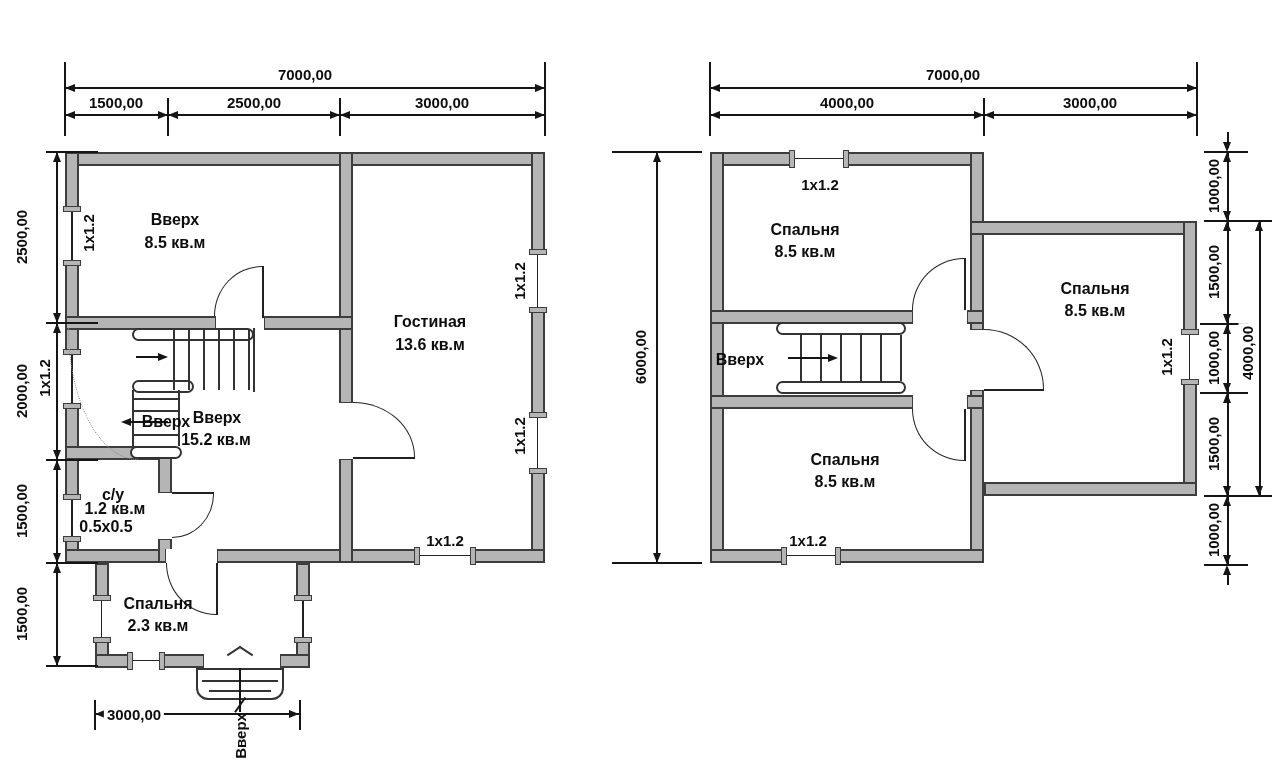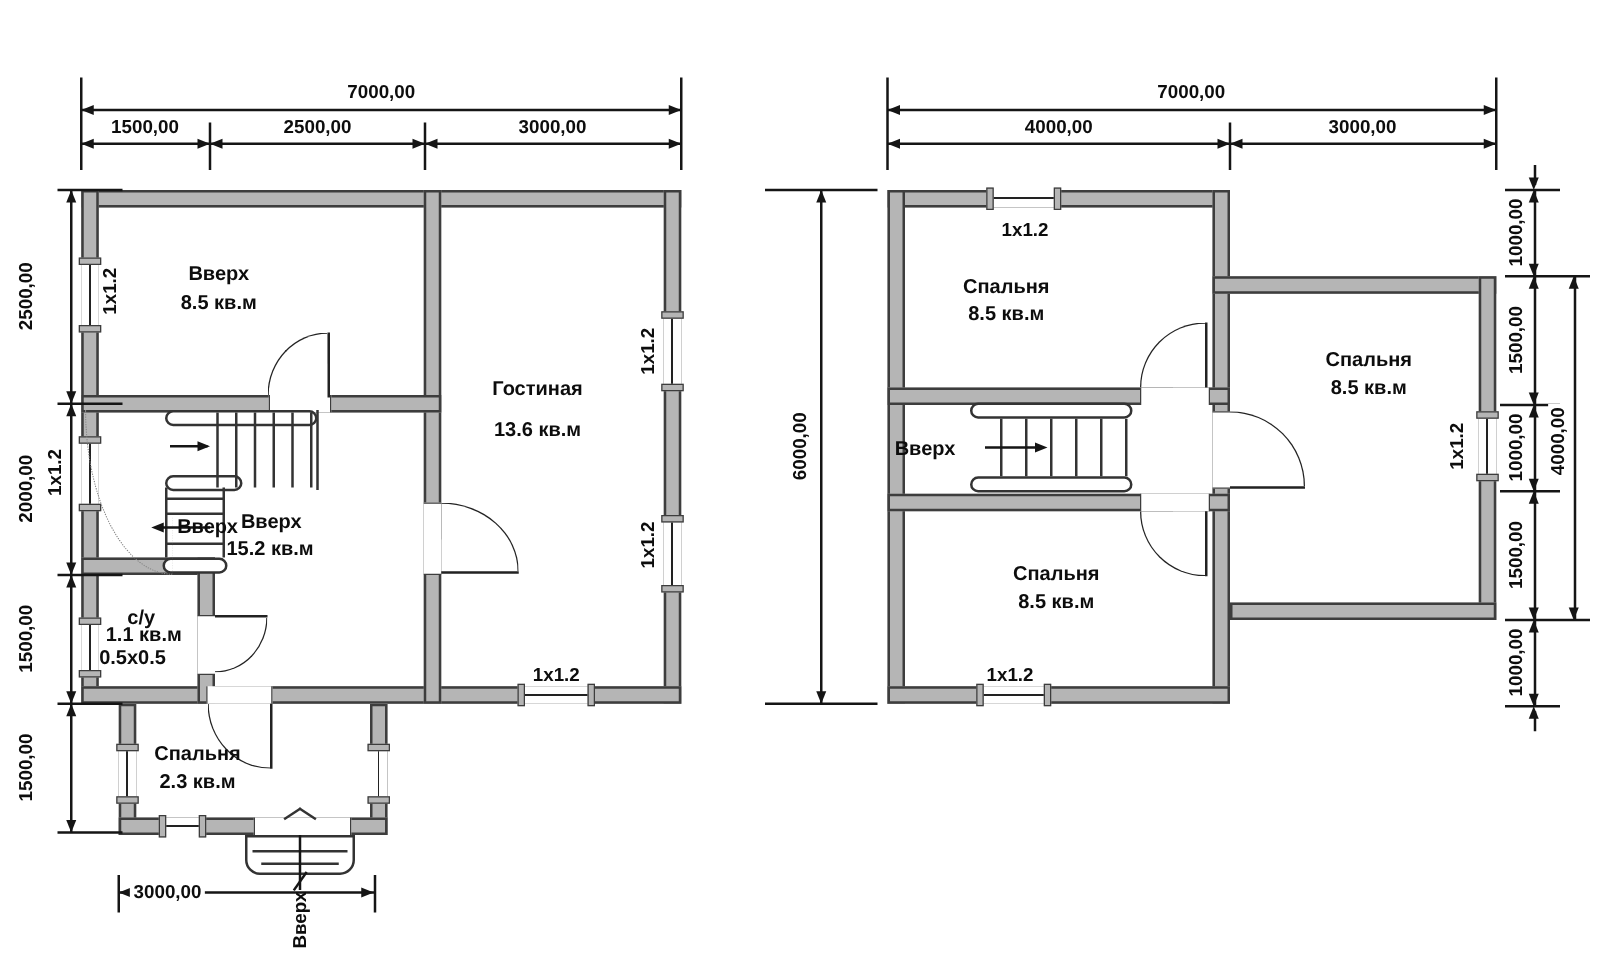--- a/index.html
+++ b/index.html
@@ -156,27 +156,27 @@
     <div class="d" style="left:94px;top:700px;width:1.5px;height:30px"></div>
     <div class="d" style="left:299px;top:700px;width:1.5px;height:30px"></div>
     <div class="d" style="left:95px;top:713px;width:205px;height:1.6px"></div>
     <div class="trl" style="left:95px;top:710px"></div>
     <div class="trr" style="left:289px;top:710px"></div>
     <div class="t bg" style="left:134px;top:714px">3000,00</div>
     <div class="t rot" style="left:240px;top:736px">Вверх</div>
 
     <div class="t room" style="left:175px;top:220px">Вверх</div>
     <div class="t room" style="left:175px;top:243px">8.5 кв.м</div>
-    <div class="t room" style="left:430px;top:312px">Гостиная</div>
+    <div class="t room" style="left:430px;top:322px">Гостиная</div>
     <div class="t room" style="left:430px;top:345px">13.6 кв.м</div>
     <div class="t room" style="left:166px;top:422px">Вверх</div>
     <div class="t room" style="left:217px;top:418px">Вверх</div>
     <div class="t room" style="left:216px;top:440px">15.2 кв.м</div>
     <div class="t room" style="left:113px;top:495px">с/у</div>
-    <div class="t room" style="left:115px;top:509px">1.1 кв.м</div>
+    <div class="t room" style="left:115px;top:509px">1.2 кв.м</div>
     <div class="t room" style="left:106px;top:527px">0.5х0.5</div>
     <div class="t room" style="left:158px;top:604px">Спальня</div>
     <div class="t room" style="left:158px;top:626px">2.3 кв.м</div>
 
     <div class="t rot" style="left:88px;top:233px">1х1.2</div>
     <div class="t rot" style="left:44px;top:378px">1х1.2</div>
     <div class="t rot" style="left:519px;top:281px">1х1.2</div>
     <div class="t rot" style="left:519px;top:436px">1х1.2</div>
     <div class="t" style="left:445px;top:540px">1х1.2</div>
   </div>

